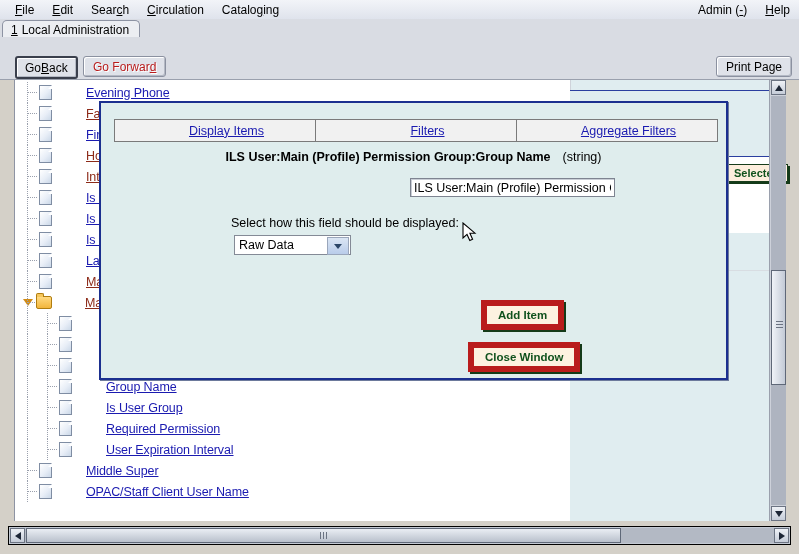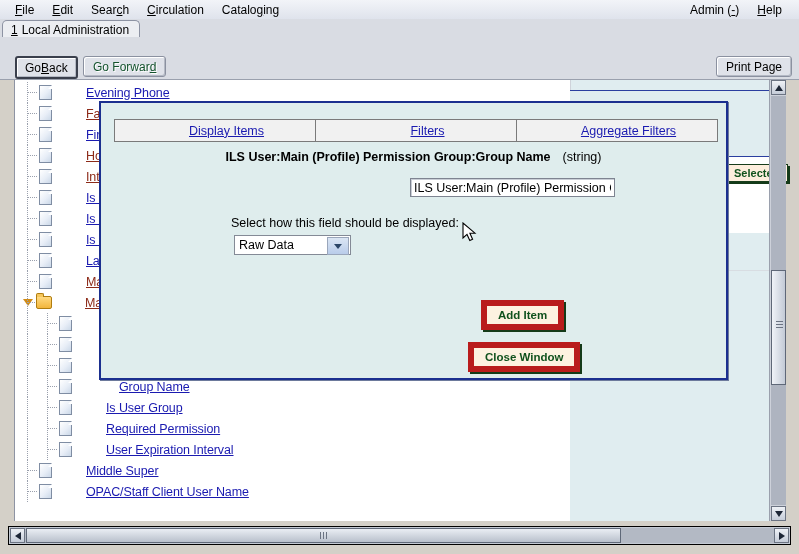--- a/index.html
+++ b/index.html
@@ -13,21 +13,21 @@
   .app{position:relative;width:799px;height:554px;background:#d4d0c8;}
 
   
   .menubar{
     position:absolute;left:0;top:0;width:799px;height:19px;
     background:linear-gradient(#f2f4f8,#dfe3ec);
     border-bottom:1px solid #a9aec0;
     display:flex;align-items:center;
   }
   .menu-left{display:flex;align-items:center;padding-left:6px;}
-  .menu-right{margin-left:auto;display:flex;align-items:center;padding-right:8px;}
+  .menu-right{margin-left:auto;display:flex;align-items:center;padding-right:0;}
   .menuitem{
     padding:1px 9px;color:#000;font-size:12px;white-space:nowrap;cursor:default;
   }
   .menuitem u{text-decoration:underline;}
 
   
   .tabstrip{
     position:absolute;left:0;top:19px;width:799px;height:18px;
     background:#d9dce3;border-bottom:1px solid #8d93a3;
   }
@@ -52,21 +52,21 @@
     position:absolute;height:19px;
     background:#dfe2e9;
     border:1px solid #8b91a0;
     border-radius:3px;
     font-size:12px;color:#000;
     display:flex;align-items:center;justify-content:center;
     padding:0 9px;cursor:default;
     box-shadow:inset 1px 1px 0 #ffffff, inset -1px -1px 0 #b4b9c4;
   }
   .btn3d.focus{border:2px solid #3a3f4c;padding:0 8px;}
-  .btn3d.disabled{color:#14532d;text-shadow:1px 1px 0 #fff;align-items:center;}
+  .btn3d.disabled{color:#b91c1c;text-shadow:1px 1px 0 #fff;align-items:center;}
   .btn3d u{text-decoration:underline;}
   #go-back{left:15px;top:56px;}
   #go-forward{left:83px;top:56px;}
   #print-page{left:716px;top:56px;}
 
   
   .canvas{
     position:absolute;left:14px;top:80px;width:769px;height:441px;
     background:#ffffff;overflow:hidden;
     border-left:1px solid #8d93a3;
@@ -415,21 +415,21 @@
           <div class="tick" style="left: 32px; width: 10px;"></div>
           <div style="display: flex; align-items: center; margin-left: 44px;">
             <span class="doc-icon"></span>
             <span class="nlabel c-blue">Group ID</span>
           </div>
         </div>
         <div class="node">
           <div class="guide" style="left: 12px;"></div>
           <div class="guide" style="left: 32px;"></div>
           <div class="tick" style="left: 32px; width: 10px;"></div>
-          <div style="display: flex; align-items: center; margin-left: 44px; gap: 13px;">
+          <div style="display: flex; align-items: center; margin-left: 44px;">
             <span class="doc-icon"></span>
             <span class="nlabel c-blue">Group Name</span>
           </div>
         </div>
         <div class="node">
           <div class="guide" style="left: 12px;"></div>
           <div class="guide" style="left: 32px;"></div>
           <div class="tick" style="left: 32px; width: 10px;"></div>
           <div style="display: flex; align-items: center; margin-left: 44px;">
             <span class="doc-icon"></span>

